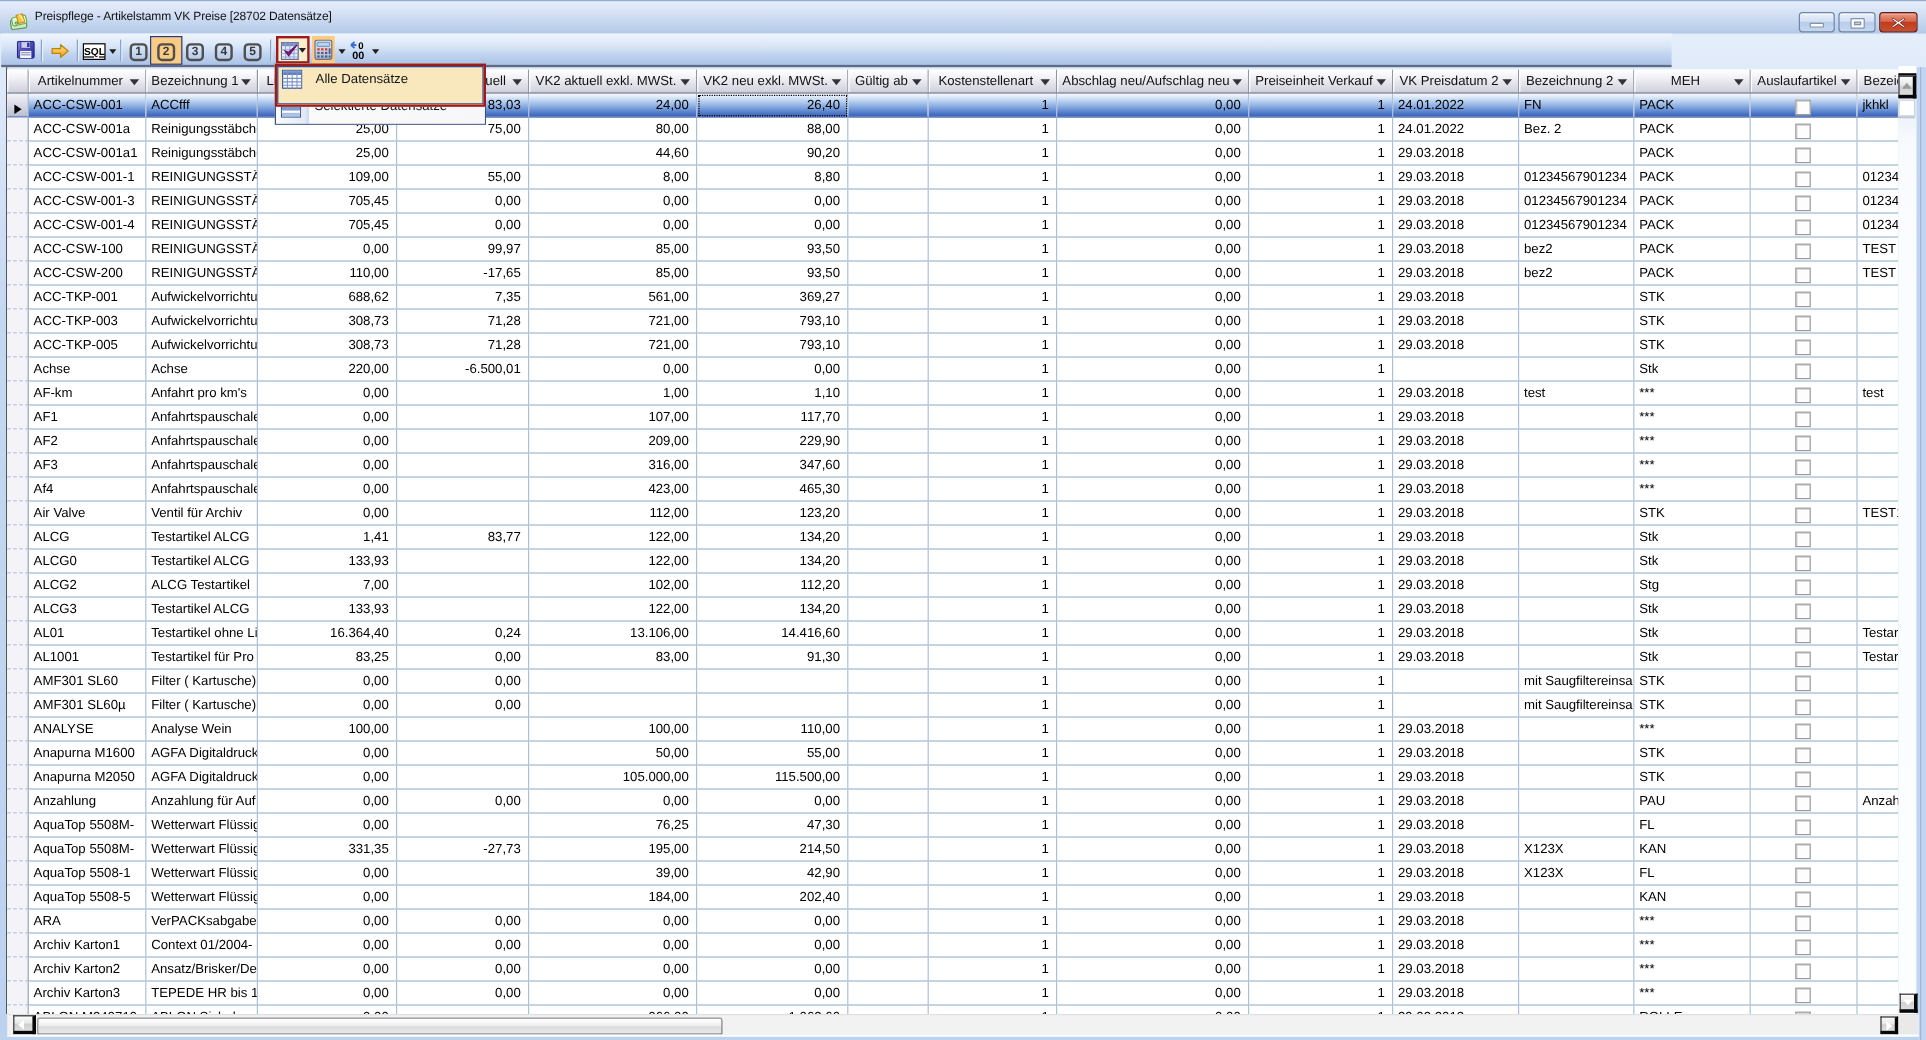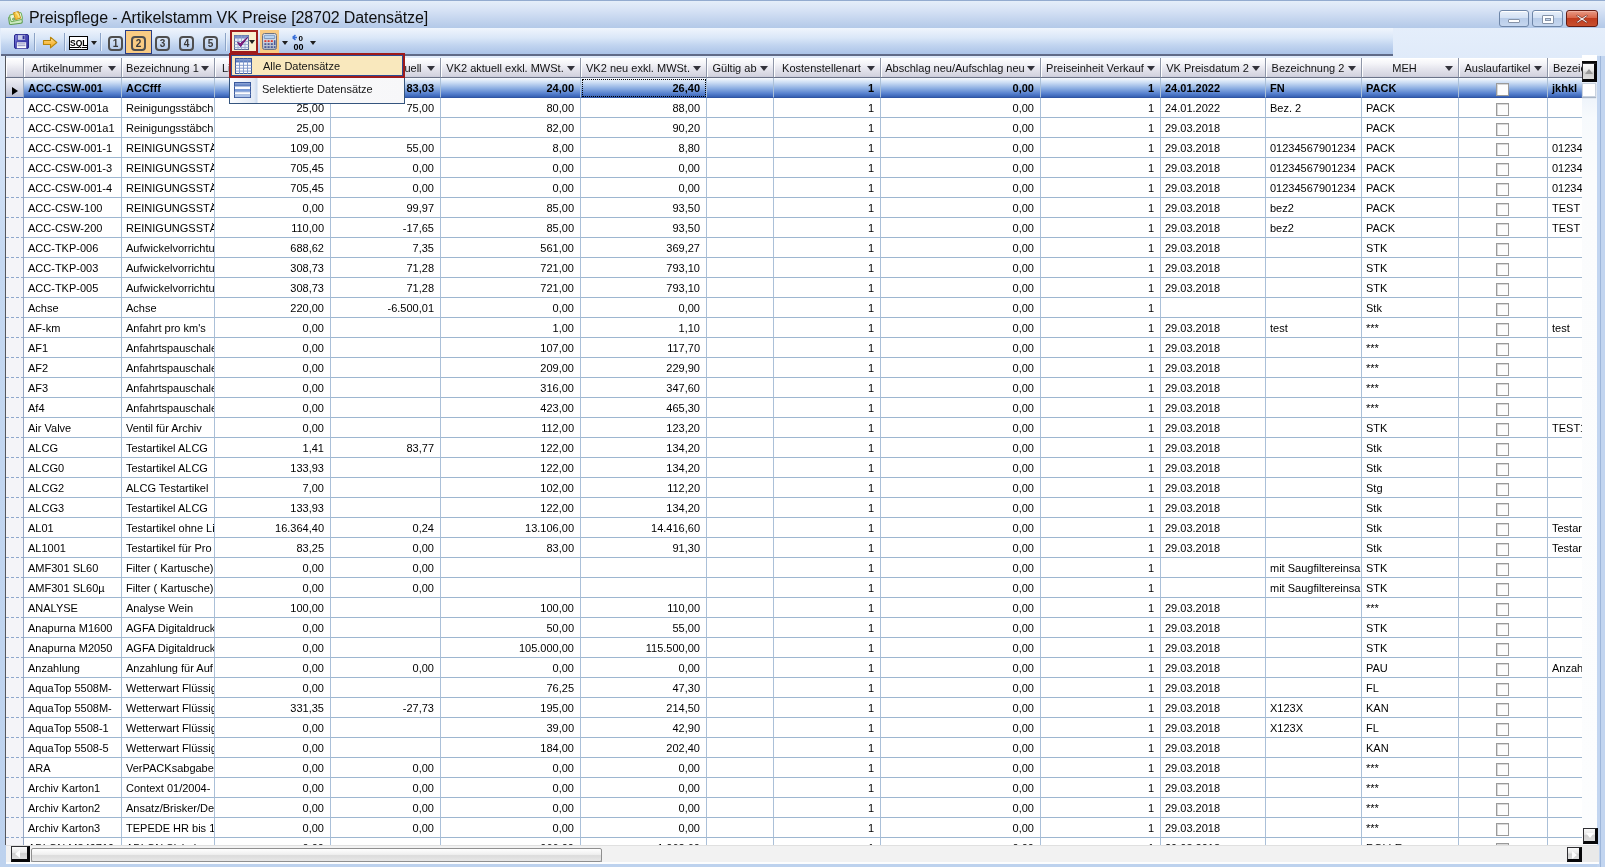--- a/index.html
+++ b/index.html
@@ -1,20 +1,20 @@
 <!DOCTYPE html>
 <html><head><meta charset="utf-8"><style>
 *{margin:0;padding:0;box-sizing:border-box}
 body{width:1605px;height:867px;overflow:hidden;font-family:"Liberation Sans",sans-serif;background:#BACFEC}
 .win{position:absolute;left:0;top:0;width:1605px;height:867px;
  background:linear-gradient(180deg,#E9F1FC 0%,#D6E4F7 14%,#C5D8F1 30%,#BDD2EE 100%)}
 
 .title{position:absolute;left:0;top:0;width:1605px;height:28px;
  background:linear-gradient(180deg,#E5EEF9 0%,#D6E2F5 35%,#C3D4EE 70%,#B3C9E8 100%);border-top:1px solid #93ABCF}
-.title .txt{position:absolute;left:29px;top:8px;font-size:16px;letter-spacing:-0.1px;color:#101010}
+.title .txt{position:absolute;left:29px;top:8px;font-size:10px;letter-spacing:-0.1px;color:#101010}
 .wbtn{position:absolute;top:9px;height:17px;border:1px solid #6E86A8;border-radius:3px;
  background:linear-gradient(180deg,#E9F1FB 0%,#D3E1F4 45%,#B9CDE9 50%,#C6D7EF 100%);box-shadow:inset 0 1px 0 #fff}
 .wbtn.mn{left:1499px;width:30px}
 .wbtn.mx{left:1532px;width:31px}
 .wbtn.cl{left:1566px;width:32px;border:1px solid #641B12;
  background:linear-gradient(180deg,#E89A85 0%,#D9674B 45%,#C03C1E 50%,#C8502F 100%);box-shadow:inset 0 1px 0 #F0B0A0}
 
 .tbar{position:absolute;left:1px;top:28px;width:1392px;height:28px;
  background:linear-gradient(180deg,#F0F5FD 0%,#DAE7F8 38%,#C2D5F0 65%,#ABC3E7 100%);
  border-bottom:2px solid #5F6A87}
@@ -29,40 +29,40 @@
 table{border-collapse:separate;border-spacing:0;table-layout:fixed;width:1602px}
 td,th{overflow:hidden;white-space:nowrap;font-size:11px;height:20px;padding:0}
 th{background:linear-gradient(180deg,#FFFFFF 0%,#F4F4F8 30%,#E6E6EE 55%,#D4D4E0 92%,#CACAD8 100%);
  border-right:1px solid #8E96A8;border-bottom:1px solid #697288;font-weight:normal;color:#111;
  position:relative;box-shadow:inset 1px 1px 0 #FFFFFF;text-align:center;padding:0 14px 0 3px}
 th .harr{position:absolute;right:5px;top:8px;border-left:4px solid transparent;border-right:4px solid transparent;border-top:5px solid #33333B}
 td{border-right:1px solid #ABC0D8;border-bottom:1px solid #9DB6D0;color:#000;padding:0 6px 0 4px;vertical-align:middle}
 td.r{text-align:right}
 td.sel0{background:#F4F4F8;border-right:1px solid #94A6C2;border-bottom:1px dashed #8FA8CC;padding:0}
 tr.hl td{background:linear-gradient(180deg,#F8FBFE 0%,#CCDDF4 24%,#8CAEE2 55%,#5680CE 82%,#3C66B8 97%,#3359A8 100%);
- border-bottom:1px solid #2F55A4;font-weight:bold}
+ border-bottom:1px solid #2F55A4;font-weight:normal}
 tr.hl td.sel0{background:linear-gradient(180deg,#F2F2F6 0%,#D8DAE6 50%,#B9BDD2 100%);border-right:1px solid #94A6C2}
 .cbx{display:block;margin:3px auto 0;width:13px;height:13px;background:#FDFDFD;border:1px solid #9A9A9A;
  box-shadow:inset 1px 1px 0 #D8D8D8}
 .tri{width:0;height:0;border-top:4px solid transparent;border-bottom:4px solid transparent;border-left:6px solid #000;margin:6px auto 0}
 .fcell{outline:1px dotted #000;outline-offset:-2px}
 
 .vsb{position:absolute;left:1582px;top:58px;width:15px;height:787px;
  background:linear-gradient(180deg,#C6D7EE 0px,#E9F0F9 25px,#F7FAFD 60px,#FBFCFD 120px,#FCFDFE 100%)}
 .sbtn{position:absolute;background:linear-gradient(180deg,#FBFBFB 0%,#E8E8E8 45%,#CFCFCF 55%,#DEDEDE 100%);border:1px solid #2F2F33;border-right:3px solid #070709;border-bottom:3px solid #070709}
 .hsb{position:absolute;left:6px;top:845px;width:1593px;height:17px;background:#F2F2F2;border-top:1px solid #E0E0E0}
 .hthumb{position:absolute;left:25px;top:2px;width:571px;height:14px;border:1px solid #8F8F8F;border-radius:2px;
  background:linear-gradient(180deg,#FFFFFF 0%,#F0F0F0 45%,#DCDCDC 55%,#E8E8E8 100%);box-shadow:0 1px 0 #606060}
 .bstrip{position:absolute;left:6px;top:862px;width:1593px;height:2px;background:#FCFDFE}
 .rbord{position:absolute;left:1597px;top:56px;width:8px;height:811px;background:#C2D5F0}
 .rbord:before{content:"";position:absolute;left:3px;top:0;width:1px;height:100%;background:#9DB6DA}
 .dgridl{position:absolute;left:5px;top:56px;width:1px;height:789px;background:#54565C}
 
 .menu{position:absolute;left:229px;top:53px;width:176px;height:51px;background:#F4F4F6;border:1px solid #35557E;z-index:50}
-.mi1{position:absolute;left:229px;top:53px;width:176px;height:25px;background:#F9E8BD;border:2px solid #9E1B1B;
+.mi1{position:absolute;left:229px;top:53px;width:176px;height:36px;background:#F9E8BD;border:2px solid #9E1B1B;
  box-shadow:inset 0 0 0 1px #2C4C94;z-index:52}
 .mi2{position:absolute;left:230px;top:78px;width:174px;height:25px;z-index:51;
  background:linear-gradient(90deg,#FBFCFE 0px,#E3EAF5 24px,#CBDAF0 27px,#FAFAFB 28px,#F7F7F9 100%)}
 .mtxt{position:absolute;left:32px;top:5px;font-size:11px;color:#141414}
 </style></head>
 <body>
 <div class="win">
   <div class="title">
     <div style="position:absolute;left:8px;top:9px"><svg width="16" height="16" viewBox="0 0 16 16">
 <g>
@@ -253,21 +253,21 @@
               <span class="cbx"></span>
             </td>
             <td></td>
           </tr>
           <tr>
             <td class="sel0"></td>
             <td>ACC-CSW-001a1</td>
             <td>Reinigungsstäbchen</td>
             <td class="r">25,00</td>
             <td class="r"></td>
-            <td class="r">82,00</td>
+            <td class="r">44,60</td>
             <td class="r">90,20</td>
             <td></td>
             <td class="r">1</td>
             <td class="r">0,00</td>
             <td class="r">1</td>
             <td>29.03.2018</td>
             <td></td>
             <td>PACK</td>
             <td>
               <span class="cbx"></span>
@@ -369,21 +369,21 @@
             <td>29.03.2018</td>
             <td>bez2</td>
             <td>PACK</td>
             <td>
               <span class="cbx"></span>
             </td>
             <td>TEST</td>
           </tr>
           <tr>
             <td class="sel0"></td>
-            <td>ACC-TKP-006</td>
+            <td>ACC-TKP-001</td>
             <td>Aufwickelvorrichtung</td>
             <td class="r">688,62</td>
             <td class="r">7,35</td>
             <td class="r">561,00</td>
             <td class="r">369,27</td>
             <td></td>
             <td class="r">1</td>
             <td class="r">0,00</td>
             <td class="r">1</td>
             <td>29.03.2018</td>

